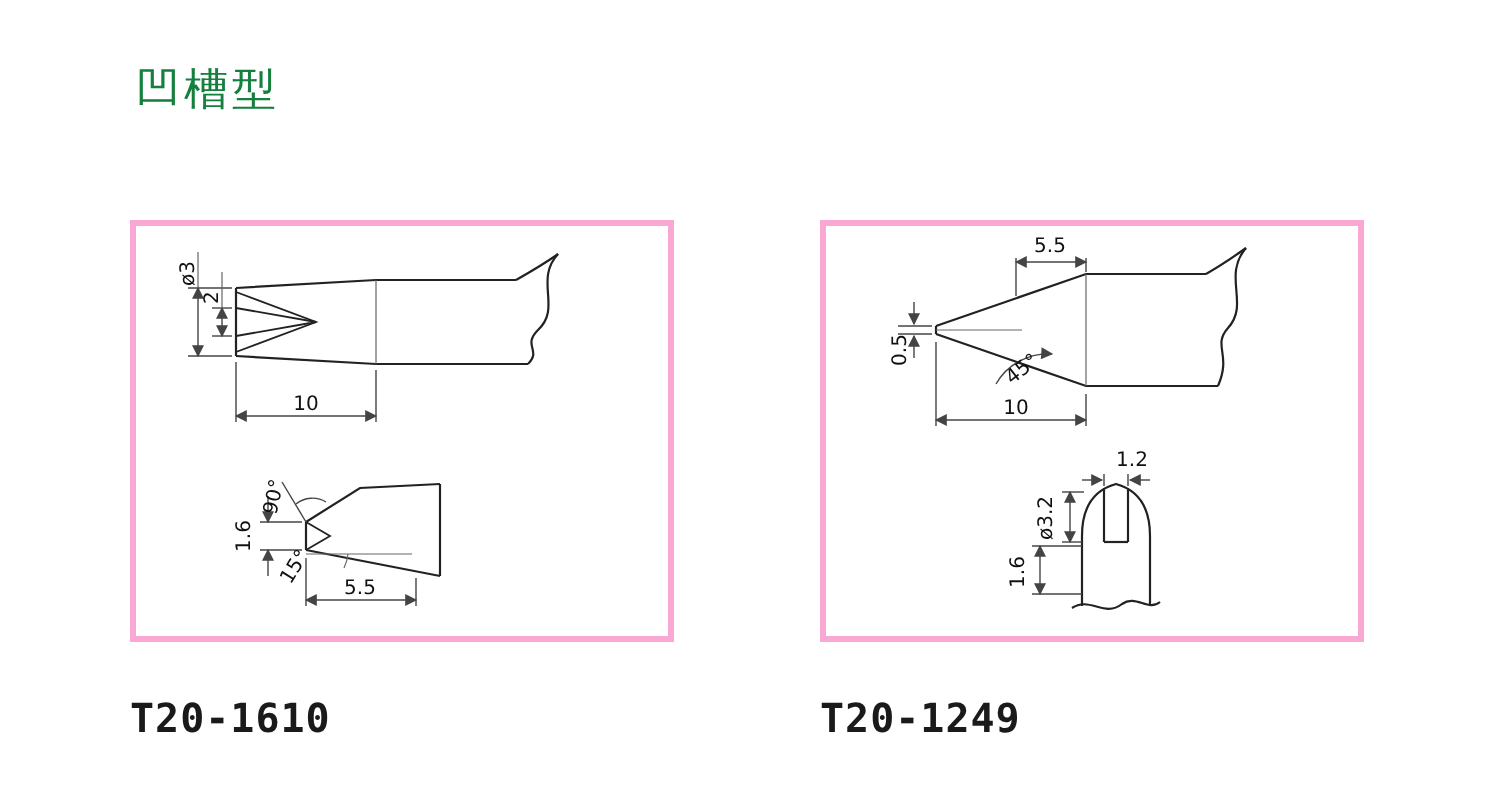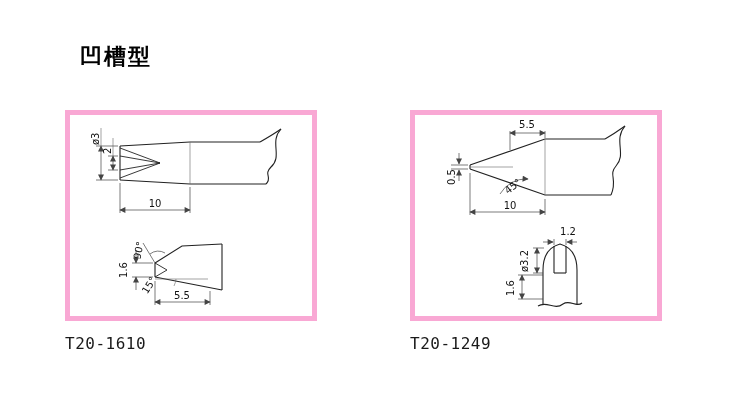--- a/index.html
+++ b/index.html
@@ -1,33 +1,33 @@
 <!DOCTYPE html>
 <html><head>
 <meta charset="utf-8">
 <style>
   html,body{margin:0;padding:0;background:#fff;}
   .page{
     position:relative;width:750px;height:400px;background:#ffffff;overflow:hidden;
     font-family:"Liberation Sans","DejaVu Sans",sans-serif;color:#111;
   }
   .title{
-    position:absolute;left:64px;top:26px;margin:16px;
-    font-size:22px;font-weight:bold;letter-spacing:2px;color:#000000;
+    position:absolute;left:64px;top:26px;margin:4px;
+    font-size:22px;font-weight:normal;letter-spacing:2px;color:#15803d;
   }
   .panel{position:absolute;top:110px;}
   .panel.left{left:65px;}
   .panel.right{left:410px;}
   .box{
-    width:252px;height:211px;border:5px solid #f9a8d4;background:#fff;box-sizing:border-box;
+    width:272px;height:211px;border:3px solid #f9a8d4;background:#fff;box-sizing:border-box;
   }
   .caption{
-    margin-top:13px;
+    margin-top:26px;
     font-family:"DejaVu Sans Mono","Liberation Mono",monospace;
-    font-size:16px;color:#1a1a1a;letter-spacing:0.5px;
+    font-size:20px;color:#1a1a1a;letter-spacing:0.5px;font-weight:bold;
   }
   svg{display:block;}
   .dim{
     font-family:"DejaVu Sans","Liberation Sans",sans-serif;
     font-size:10px;fill:#111;stroke:none;
   }
   .outline{stroke:#222;stroke-width:1.1;fill:none;}
   .thin{stroke:#666;stroke-width:0.6;fill:none;}
   .dimline{stroke:#444;stroke-width:0.7;fill:none;}
 </style>

